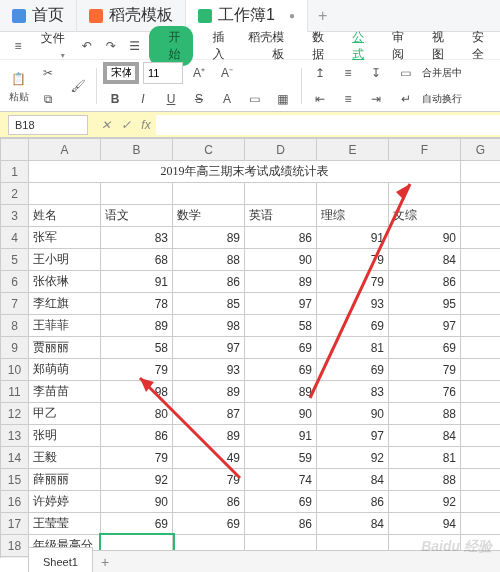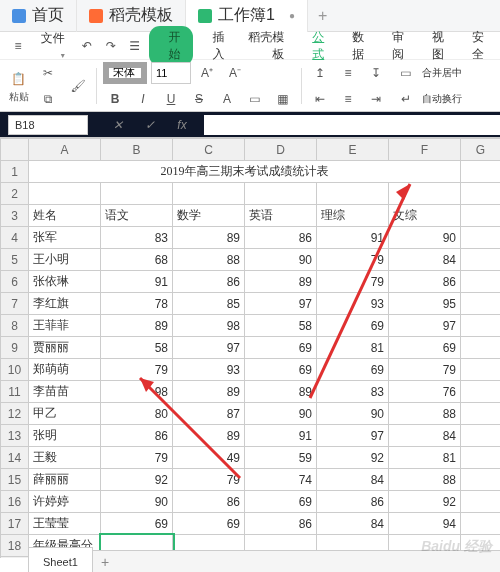--- a/index.html
+++ b/index.html
@@ -15,32 +15,32 @@
 .tab-close{margin-left:8px;color:#999;font-size:10px;}
 .tab-add{padding:0 10px;color:#999;font-size:16px;}
 .menubar{display:flex;align-items:center;height:28px;background:#fff;padding:0 8px;gap:4px;border-bottom:1px solid #eee;}
 .menu-item{padding:4px 8px;font-size:12px;cursor:pointer;text-align:right;}
 .menu-start{background:#2eb872;color:#14532d;border-radius:11px;padding:3px 12px;}
 .menu-formula{color:#2eb872;text-decoration:underline;}
 .caret{font-size:8px;margin-left:2px;color:#888;}
 .toolbar{display:flex;align-items:center;height:52px;background:#fff;padding:4px 8px;gap:6px;border-bottom:1px solid #ccc;}
 .tb-btn{width:24px;height:24px;display:flex;align-items:center;justify-content:center;color:#555;cursor:pointer;}
 .tb-divider{width:1px;height:36px;background:#ddd;}
-.font-select{border:6px solid #a3a3a3;height:22px;font-size:11px;padding:0 4px;width:44px;}
+.font-select{border:4px solid #a3a3a3;height:22px;font-size:11px;padding:0 4px;width:36px;}
 .font-size{border:1px solid #ccc;height:22px;width:40px;font-size:11px;padding:0 4px;}
 .tb-stack{display:flex;flex-direction:column;gap:2px;}
 .tb-row{display:flex;gap:4px;align-items:center;}
 .b{font-weight:bold;}
 .i{font-style:italic;}
 .u{text-decoration:underline;}
 .s{text-decoration:line-through;}
 .paste-block{display:flex;flex-direction:column;align-items:center;gap:0;}
 .paste-icon{width:22px;height:22px;display:flex;align-items:center;justify-content:center;}
 .paste-label{font-size:10px;color:#555;}
-.cellref-bar{display:flex;align-items:center;height:26px;border-bottom:1px solid #ccc;background:#0f172a;gap:12px;}
+.cellref-bar{display:flex;align-items:center;height:26px;border-bottom:1px solid #ccc;background:#fef9c3;}
 .cellref{width:80px;border:1px solid #ccc;height:20px;margin:0 8px;padding:0 6px;font-size:11px;background:#fff;display:flex;align-items:center;}
 .fx-btn{width:20px;height:20px;display:flex;align-items:center;justify-content:center;color:#888;font-style:italic;}
 .formula-input{flex:1;height:20px;border:none;padding:0 6px;}
 .sheet-wrap{position:relative;overflow:hidden;height:420px;}
 .sheet{border-collapse:collapse;width:100%;table-layout:fixed;}
 .sheet th,.sheet td{border:1px solid #ccc;font-size:12px;height:22px;padding:0 4px;white-space:nowrap;overflow:hidden;}
 .sheet th{background:#f0f0f0;font-weight:normal;text-align:center;color:#666;}
 .sheet .rowhdr{background:#f0f0f0;text-align:center;color:#666;width:28px;}
 .corner{background:#f0f0f0;width:28px;}
 .colhdr{text-align:center;}
@@ -81,22 +81,22 @@
 
 <div class="menubar">
   <span class="tb-btn">≡</span>
   <span class="menu-item"><span>文件</span><span class="caret">▾</span></span>
   <span class="tb-btn">↶</span>
   <span class="tb-btn">↷</span>
   <span class="tb-btn">☰</span>
   <span class="menu-item menu-start">开始</span>
   <span class="menu-item">插入</span>
   <span class="menu-item">稻壳模板</span>
+  <span class="menu-item">数据</span>
   <span class="menu-item menu-formula">公式</span>
-  <span class="menu-item">数据</span>
   <span class="menu-item">审阅</span>
   <span class="menu-item">视图</span>
   <span class="menu-item">安全</span>
 </div>
 
 <div class="toolbar">
   <div class="paste-block">
     <span class="paste-icon">📋</span>
     <span class="paste-label">粘贴</span>
   </div>

